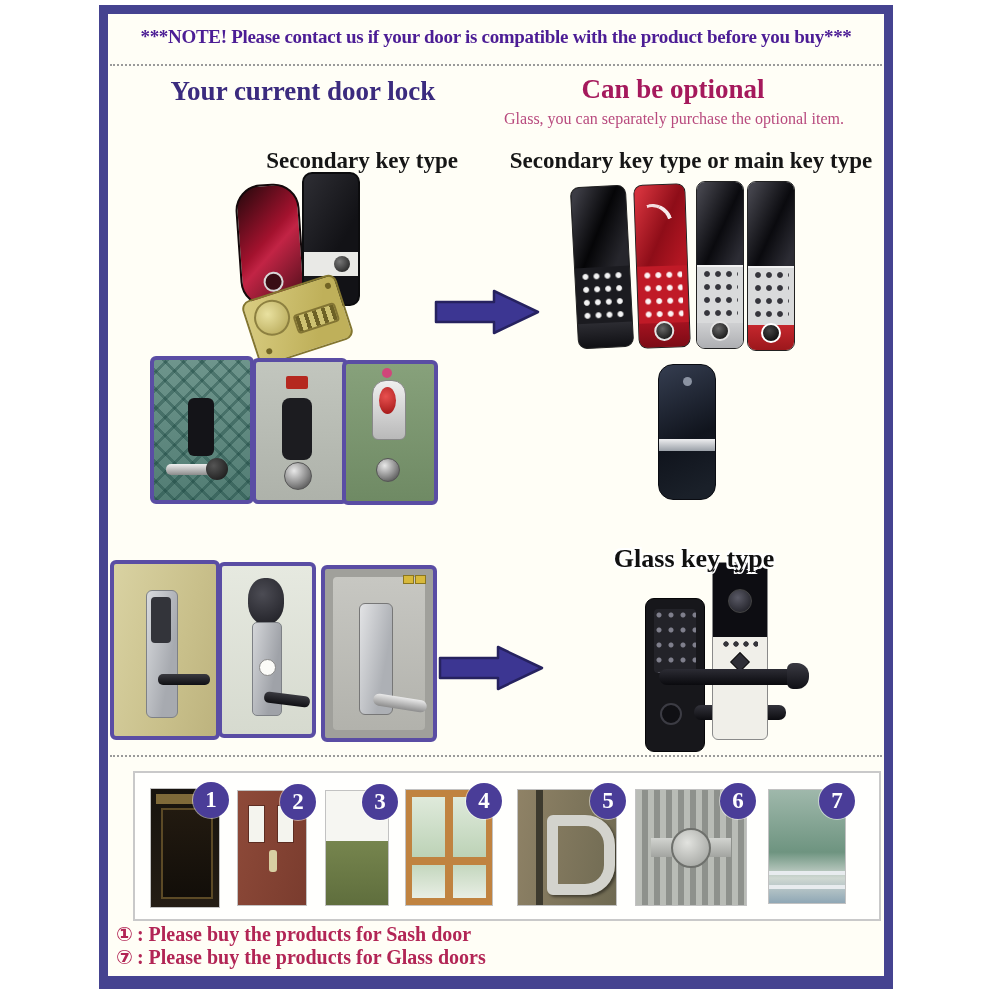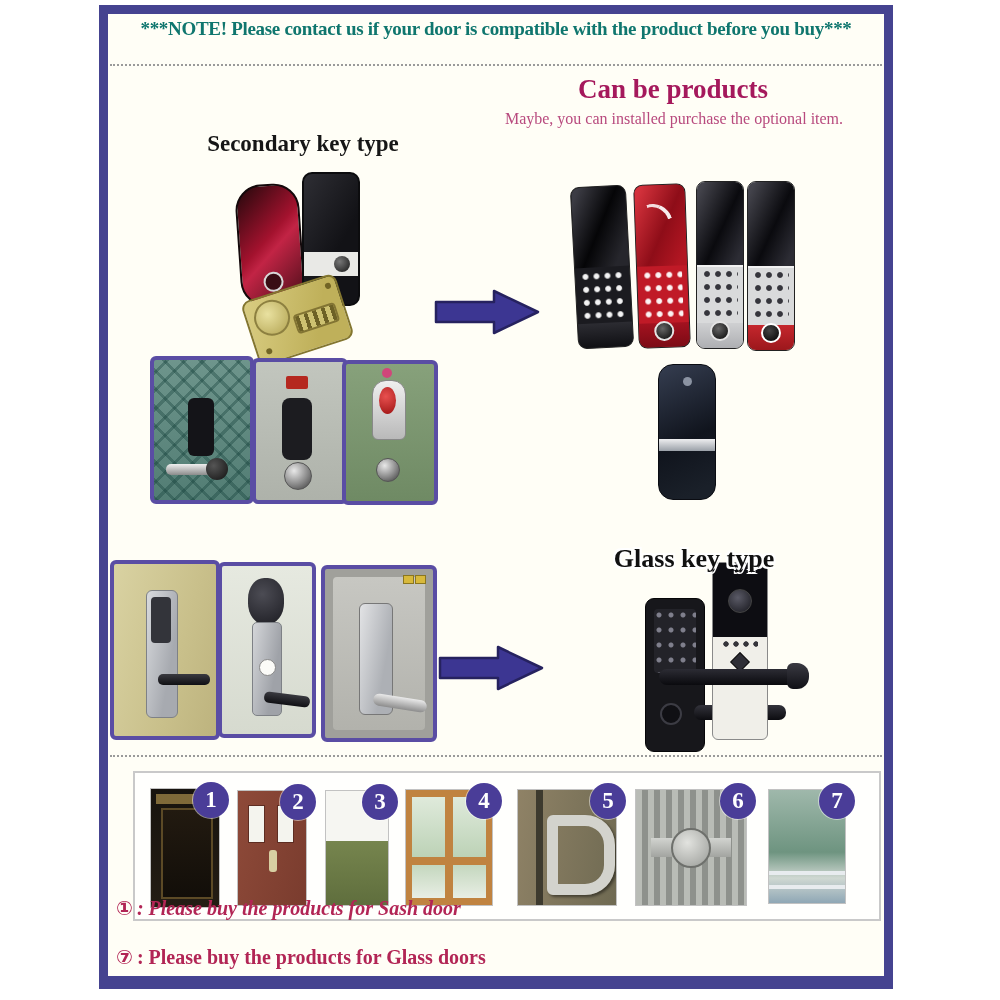--- a/index.html
+++ b/index.html
@@ -3,28 +3,28 @@
 <meta charset="utf-8">
 <style>
   html,body{margin:0;padding:0;background:#ffffff;}
   #canvas{position:relative;width:1000px;height:1000px;background:#ffffff;overflow:hidden;
           font-family:"Liberation Serif","DejaVu Serif",serif;}
   #frame{position:absolute;left:99px;top:5px;width:794px;height:984px;box-sizing:border-box;
          border:9px solid #454390;border-bottom-width:13px;background:#fffef6;}
   .abs{position:absolute;}
   .ctr{text-align:center;}
   
-  .note{left:0;top:4px;width:776px;font-size:19px;font-weight:bold;color:#0f766e;
+  .note{left:0;top:12px;width:776px;font-size:19px;font-weight:bold;color:#4c1d95;
         letter-spacing:-.3px;white-space:nowrap;}
   .dotted{border-top:2px dotted #9a9a9a;height:0;}
   .hdr-cur{left:30px;top:62px;width:330px;font-size:27px;font-weight:bold;color:#3b2b7e;}
   .hdr-ins{left:400px;top:60px;width:330px;font-size:27px;font-weight:bold;color:#a5195c;}
   .hdr-sub{left:360px;top:96px;width:412px;font-size:16px;color:#b84a7e;}
   .sec-title{font-size:23px;color:#161616;font-weight:bold;z-index:6;}
-  .stl{left:40px;top:117px;width:310px;}
+  .stl{left:40px;top:134px;width:310px;text-align:right;}
   .str{left:390px;top:134px;width:386px;}
   .main-title{font-size:26px;font-weight:bold;z-index:7;}
   .mtl{left:40px;top:520px;width:320px;color:#ffffff;
        text-shadow:2px 0 #000,-2px 0 #000,0 2px #000,0 -2px #000,1px 1px #000,-1px -1px #000,1px -1px #000,-1px 1px #000;}
   .mtr{left:420px;top:530px;width:332px;color:#111;
        text-shadow:2px 2px 0 #fff,-2px -2px 0 #fff,2px -2px 0 #fff,-2px 2px 0 #fff;}
   .fn{left:8px;font-size:20px;font-weight:bold;color:#b22555;
       font-family:"Liberation Serif","DejaVu Sans",serif;white-space:nowrap;}
   .fn .sym{margin-right:4px;}
   
@@ -169,22 +169,23 @@
 </style>
 </head>
 <body>
 
 <div id="canvas">
  <div id="frame">
 
   <div class="abs ctr note">***NOTE! Please contact us if your door is compatible with the product before you buy***</div>
   <div class="abs dotted" style="left:2px;top:50px;width:772px;"></div>
 
-  <div class="abs ctr hdr-ins">Can be products</div>
-  <div class="abs ctr hdr-sub">Maybe, you can installed purchase the optional item.</div>
+  <div class="abs ctr hdr-cur">Your current door lock</div>
+  <div class="abs ctr hdr-ins">Can be optional</div>
+  <div class="abs ctr hdr-sub">Glass, you can separately purchase the optional item.</div>
 
   <div class="abs ctr sec-title stl">Secondary key type</div>
   <div class="abs redlock">
         <i></i>
       </div>
   <div class="abs blklock">
     <div class="band"></div>
     <div class="btn"></div>
   </div>
   <div class="abs brass">
@@ -209,20 +210,21 @@
     <div class="slock">
           <i></i>
         </div>
     <div class="knob" style="left:30px;top:94px;width:22px;height:22px;"></div>
   </div>
 
   <svg class="abs arrow" style="left:322px;top:270px;" viewBox="0 0 112 56">
     <polygon points="6,18 64,18 64,7 108,28 64,49 64,38 6,38" fill="#3c3692" stroke="#26225f" stroke-width="2.5" stroke-linejoin="round"></polygon>
   </svg>
 
+  <div class="abs ctr sec-title str">Secondary key type or main key type</div>
   <div class="abs dlock v-black" style="left:466px;top:172px;width:54px;height:160px;transform:rotate(-3deg);">
     <div class="dl-top"></div>
     <div class="dl-pad pad-light"></div>
     <div class="dl-base"></div>
   </div>
   <div class="abs dlock v-red" style="left:528px;top:170px;width:50px;height:162px;transform:rotate(-2deg);">
     <div class="dl-top">
           <div class="bird"></div>
         </div>
     <div class="dl-pad pad-light"></div>
@@ -355,21 +357,21 @@
       <div class="pic d7v">
         <div class="mull" style="top:72%;"></div>
         <div class="mull" style="top:84%;"></div>
       </div>
       <div class="badge">
             <span>7</span>
           </div>
     </div>
   </div>
 
-  <div class="abs fn" style="top:882px;font-style:italic;">
+  <div class="abs fn" style="top:908px;">
     <span class="sym">①</span><span>: Please buy the products for Sash door</span>
   </div>
   <div class="abs fn" style="top:931px;text-align:center;">
     <span class="sym">⑦</span><span>: Please buy the products for Glass doors</span>
   </div>
 
  </div>
 </div>
 
 </body></html>

